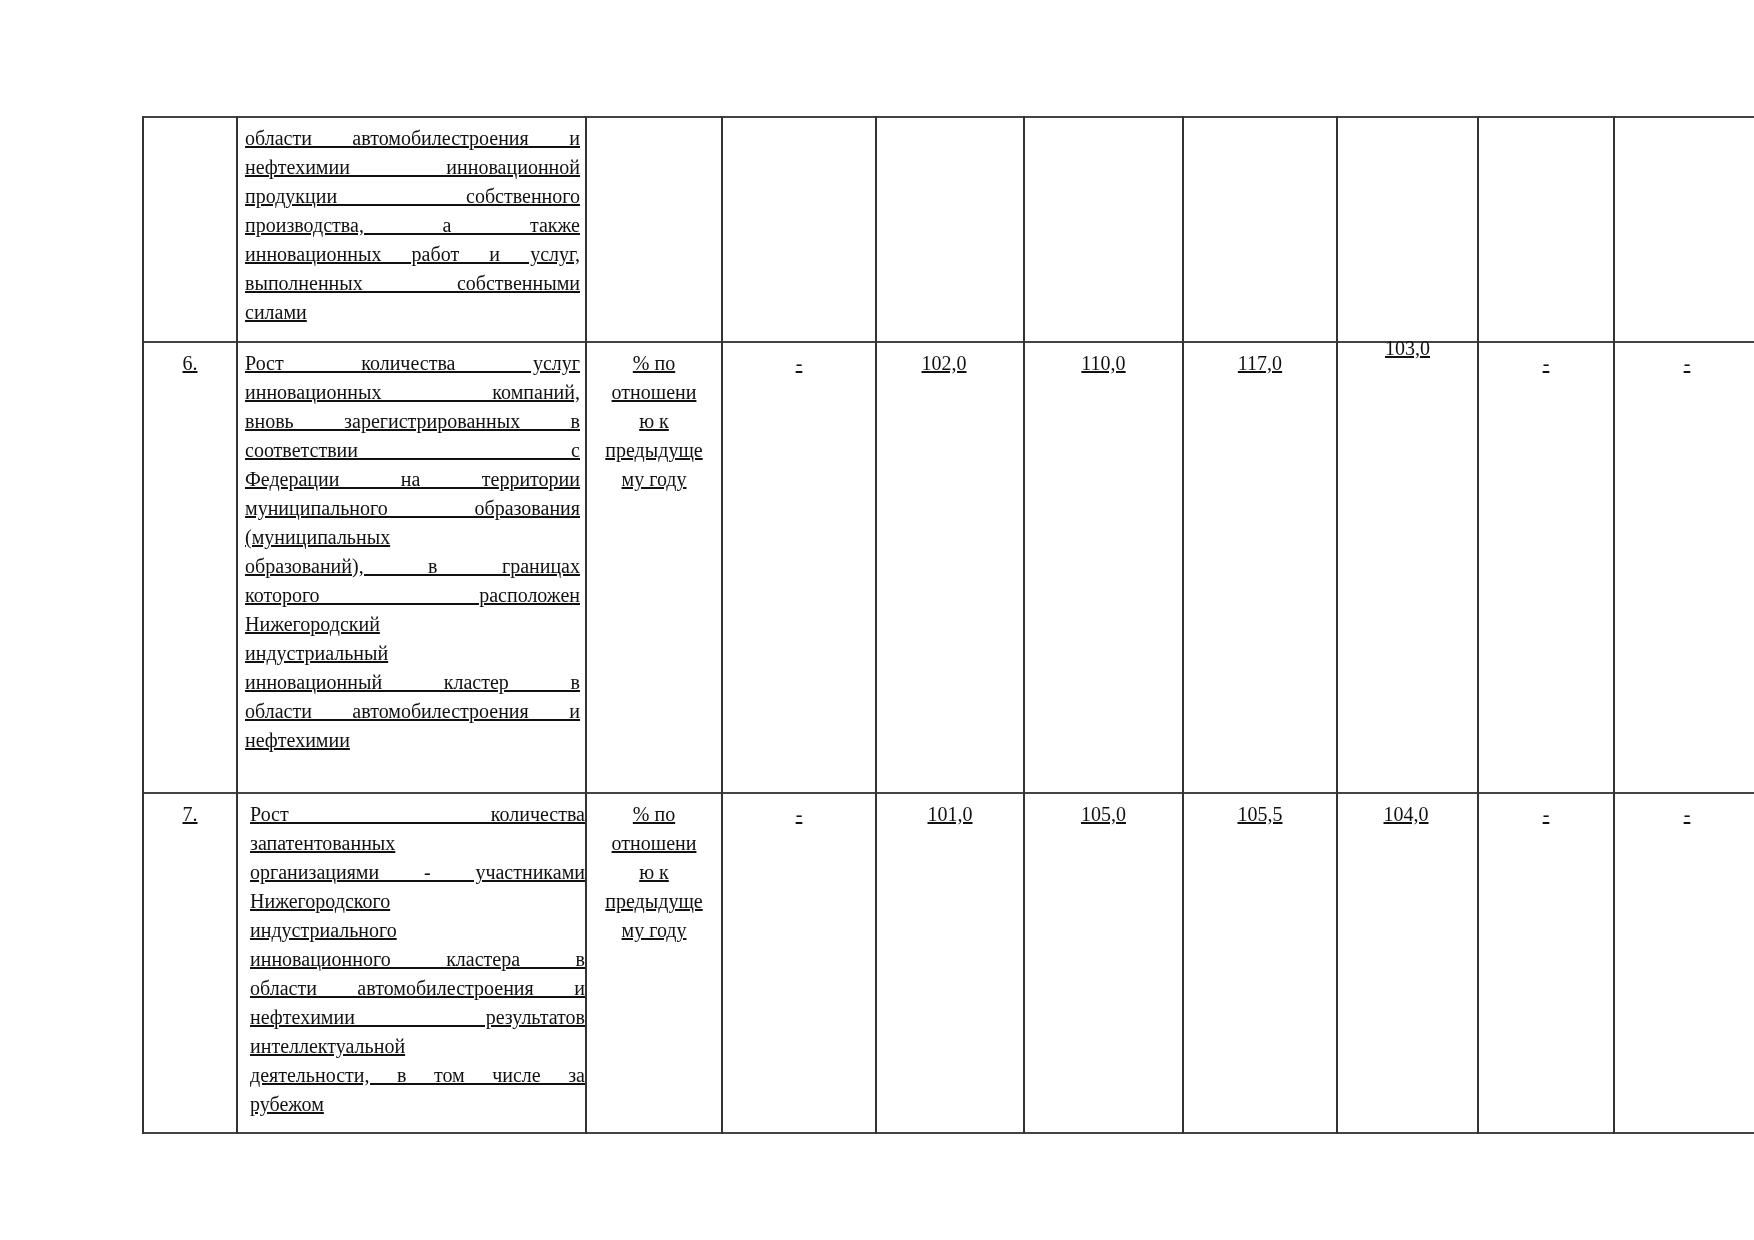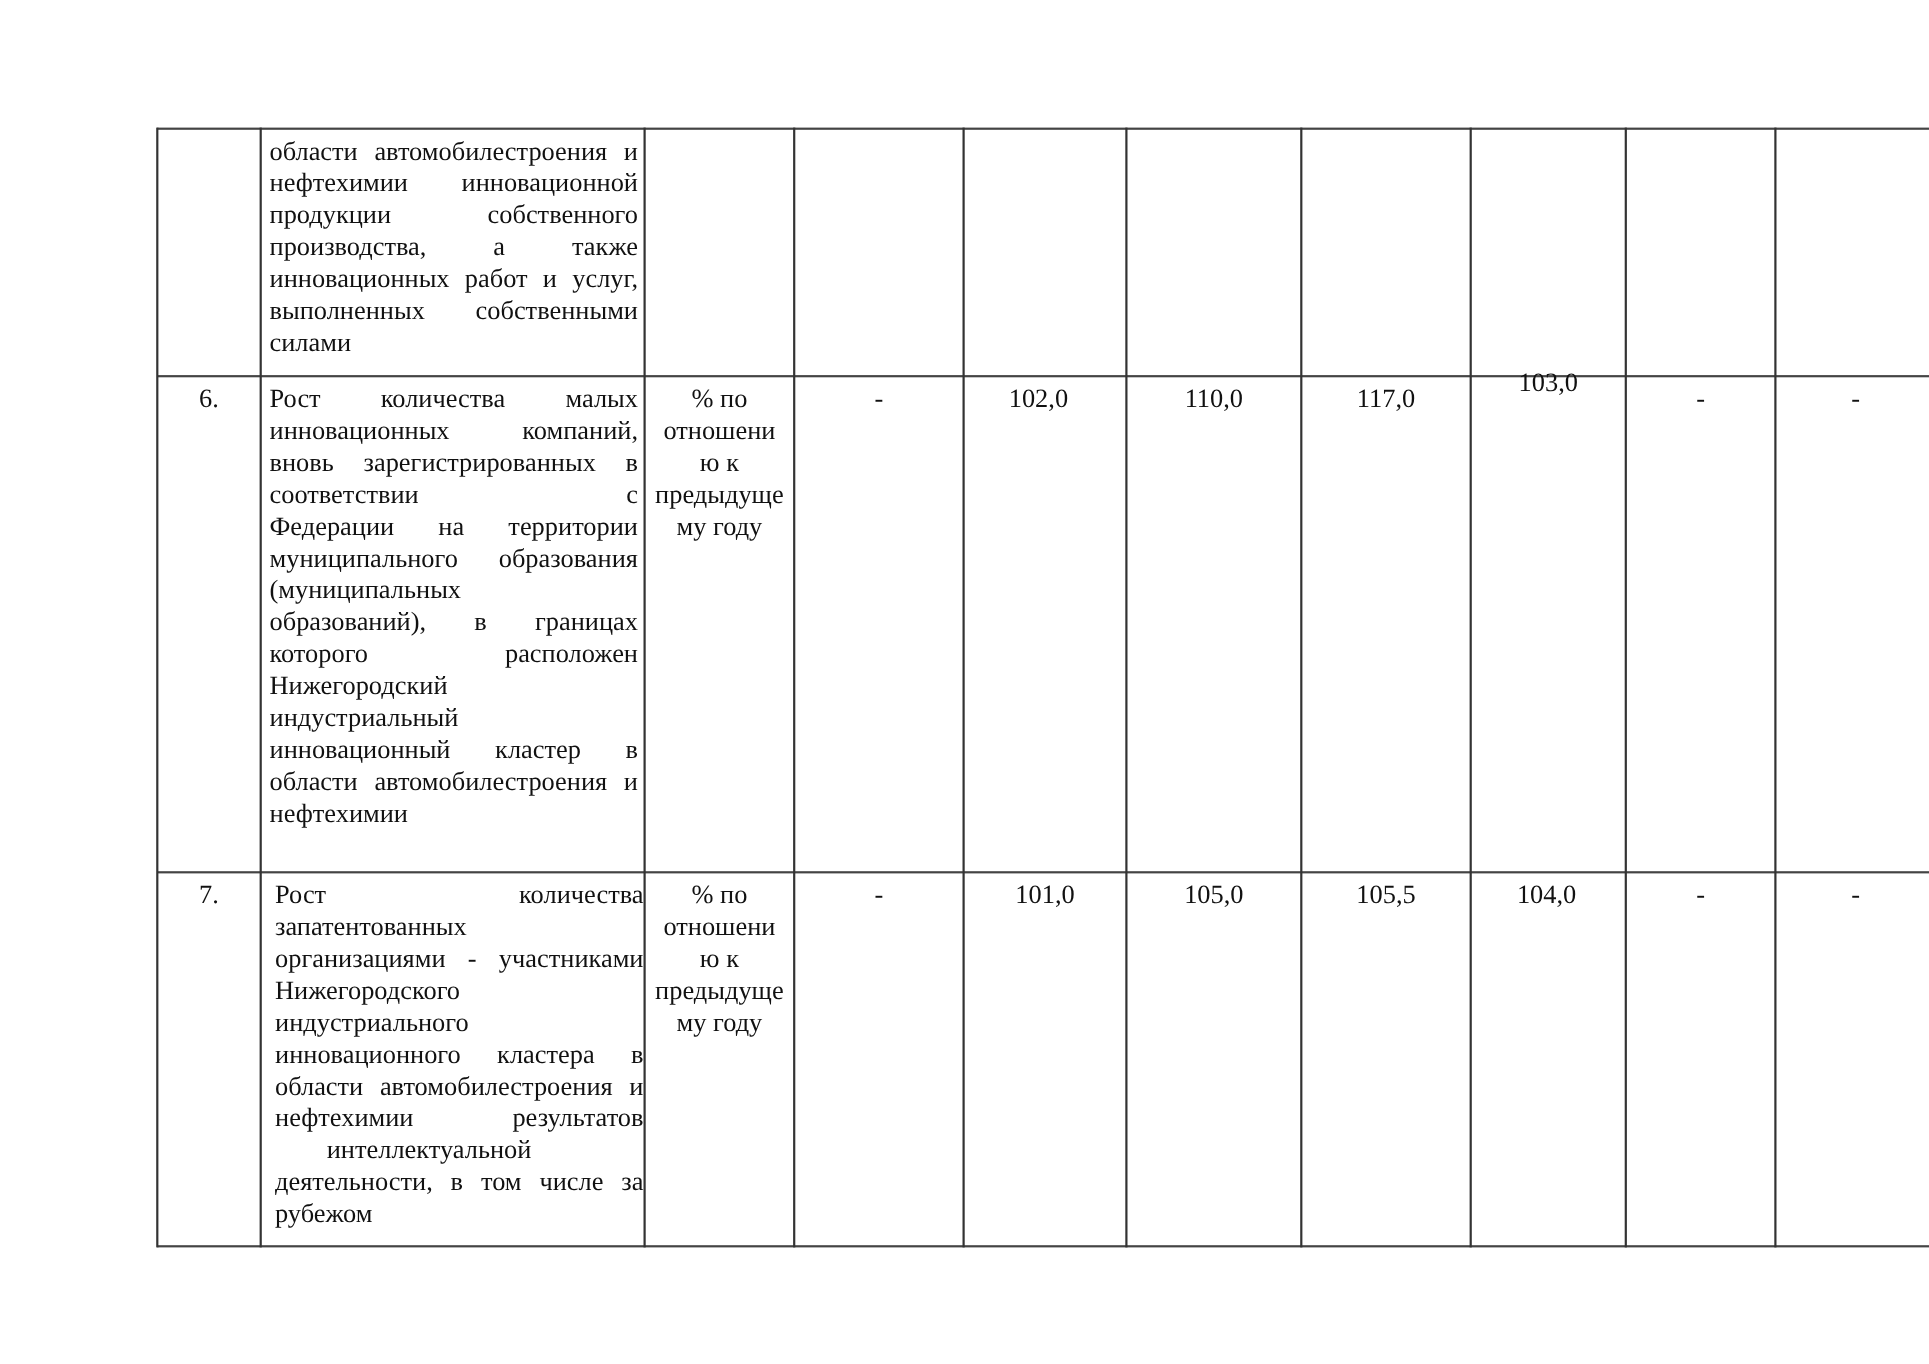--- a/index.html
+++ b/index.html
@@ -1,21 +1,21 @@
 <!DOCTYPE html>
 <html><head>
   <meta charset="utf-8">
   <style>
     html, body { margin: 0; padding: 0; background: #ffffff; }
     body { width: 1754px; height: 1240px; position: relative; overflow: hidden;
            font-family: "Liberation Serif", "DejaVu Serif", serif; color: #111; }
     .page { position: absolute; left: 0; top: 0; width: 1754px; height: 1240px; }
     .hline { position: absolute; height: 2px; background: #444; left: 143px; width: 1700px; }
     .vline { position: absolute; width: 2px; background: #333; }
-    .cell { position: absolute; box-sizing: border-box; font-size: 24px; line-height: 29px; }
+    .cell { position: absolute; box-sizing: border-box; font-size: 20px; line-height: 29px; text-decoration: underline; }
     .desc { text-align: justify; padding: 0 6px 0 8px; }
     .desc .ln { display: block; text-align: justify; text-align-last: justify; white-space: nowrap; }
     .desc .ln.last { text-align-last: left; }
     .center { text-align: center; }
     .unit .ln { display: block; text-align: center; }
   </style>
 </head>
 <body>
 
 <div class="page">
@@ -50,21 +50,21 @@
         <div class="cell center" style="left: 876px; width: 148px; top: 124px;"></div>
         <div class="cell center" style="left: 1024px; width: 159px; top: 124px;"></div>
         <div class="cell center" style="left: 1183px; width: 154px; top: 124px;"></div>
         <div class="cell center" style="left: 1337px; width: 141px; top: 124px;"></div>
         <div class="cell center" style="left: 1478px; width: 136px; top: 124px;"></div>
         <div class="cell center" style="left: 1614px; width: 146px; top: 124px;"></div>
       </div>
       <div>
         <div class="cell center" style="left: 143px; width: 94px; top: 349px;">6.</div>
         <div class="cell desc" style="left: 237px; width: 349px; top: 349px;">
-          <span class="ln">Рост количества малых</span>
+          <span class="ln">Рост количества услуг</span>
           <span class="ln">инновационных компаний,</span>
           <span class="ln">вновь зарегистрированных в</span>
           <span class="ln">соответствии с</span>
           <span class="ln">Федерации на территории</span>
           <span class="ln">муниципального образования</span>
           <span class="ln" style="text-align-last: left;">(муниципальных</span>
           <span class="ln">образований), в границах</span>
           <span class="ln">которого расположен</span>
           <span class="ln" style="text-align-last: left;">Нижегородский</span>
           <span class="ln" style="text-align-last: left;">индустриальный</span>
@@ -91,21 +91,21 @@
         <div class="cell center" style="left: 143px; width: 94px; top: 800px;">7.</div>
         <div class="cell desc" style="left: 242px; width: 349px; top: 800px;">
           <span class="ln">Рост количества</span>
           <span class="ln" style="text-align-last: left;">запатентованных</span>
           <span class="ln">организациями - участниками</span>
           <span class="ln" style="text-align-last: left;">Нижегородского</span>
           <span class="ln" style="text-align-last: left;">индустриального</span>
           <span class="ln">инновационного кластера в</span>
           <span class="ln">области автомобилестроения и</span>
           <span class="ln">нефтехимии результатов</span>
-          <span class="ln" style="text-align-last: left; margin-left: 47px;">интеллектуальной</span>
+          <span class="ln" style="text-align-last: left;">интеллектуальной</span>
           <span class="ln">деятельности, в том числе за</span>
           <span class="ln last" style="text-align-last: left;">рубежом</span>
         </div>
         <div class="cell unit" style="left: 586px; width: 136px; top: 800px;">
           <span class="ln">% по</span>
           <span class="ln">отношени</span>
           <span class="ln">ю к</span>
           <span class="ln">предыдуще</span>
           <span class="ln">му году</span>
         </div>

